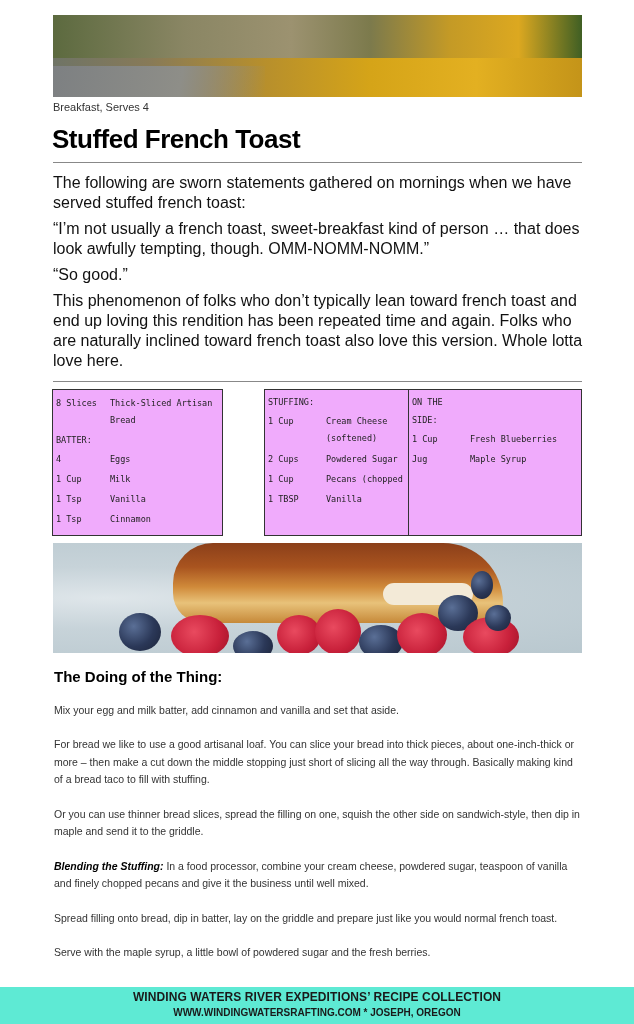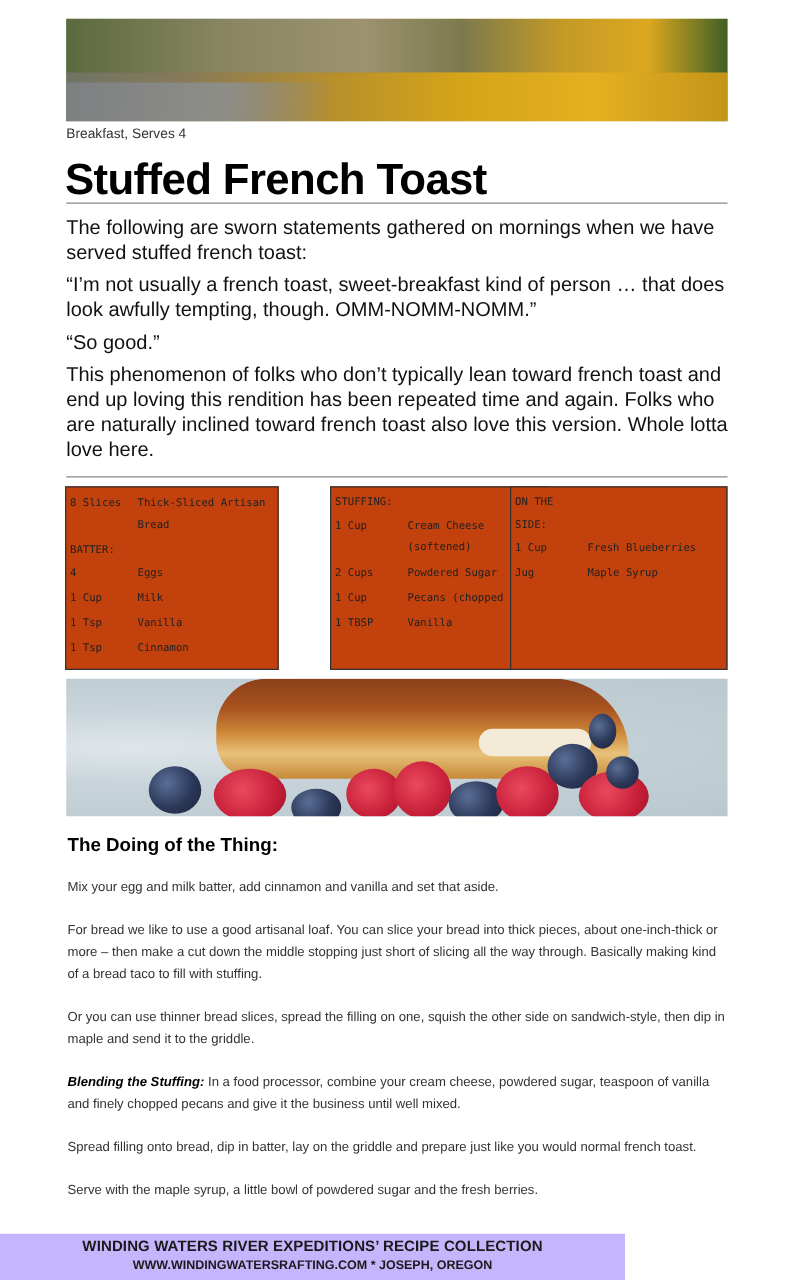--- a/index.html
+++ b/index.html
@@ -23,34 +23,34 @@
   }
   .hero .shore {
     position: absolute; left: 0; top: 62%; width: 40%; height: 38%;
     background: linear-gradient(100deg, #7d8082 0%, #8e8e88 60%, rgba(142,142,136,0) 100%);
   }
 
   .meta {
     position: absolute; left: 53px; top: 101px; font-size: 11px; color: #333;
   }
   .title {
-    position: absolute; left: 52px; top: 124px; font-size: 35px; font-weight: bold;
+    position: absolute; left: 52px; top: 124px; font-size: 26px; font-weight: bold;
     letter-spacing: -0.5px; color: #000;
   }
   .rule1 { position: absolute; left: 53px; top: 162px; width: 529px; height: 1px; background: #888; }
 
   .intro {
     position: absolute; left: 53px; top: 173px; width: 535px; font-size: 16px; line-height: 20px; color: #111;
   }
   .intro p { margin-bottom: 6px; }
 
   .rule2 { position: absolute; left: 53px; top: 381px; width: 529px; height: 1px; background: #888; }
 
   .box {
-    position: absolute; top: 389px; height: 147px; border: 1.5px solid #333; background: #c2410c;
+    position: absolute; top: 389px; height: 147px; border: 1.5px solid #333; background: #f0abfc;
     font-family: "DejaVu Sans Mono", monospace; font-size: 8.5px; color: #222; padding: 3px 3px;
   }
   .box1 { left: 52px; width: 171px; }
   .box2 { left: 229px; width: 174px; margin-left: 35px; }
   .box3 { left: 408px; width: 174px; }
   .row { display: flex; line-height: 20px; }
   .row .qty { width: 54px; flex-shrink: 0; }
   .box2 .row .qty, .box3 .row .qty { width: 58px; }
   .row .ing { flex: 1; }
   .head { line-height: 18px; }
@@ -74,21 +74,21 @@
   .blue { background: radial-gradient(circle at 35% 35%, #5a6f96 0%, #2b3858 55%, #1b2338 100%); }
 
   .body-text {
     position: absolute; left: 54px; top: 668px; width: 530px; font-size: 10.5px; line-height: 17.5px; color: #333;
   }
   .body-text .h { font-weight: bold; color: #000; margin-bottom: 16px; font-size: 15px; }
   .body-text p { margin-bottom: 17px; }
   .body-text .lead { font-weight: bold; font-style: italic; color: #000; }
 
   .footer {
-    position: absolute; left: 0; top: 987px; width: 500px; height: 37px; background: #c4b5fd;
+    position: absolute; left: 0; top: 987px; width: 634px; height: 37px; background: #5eead4;
     text-align: center; color: #1a1a1a; font-weight: bold;
   }
   .footer .l1 { font-size: 12px; line-height: 12px; padding-top: 4px; letter-spacing: 0.1px; }
   .footer .l2 { font-size: 10px; line-height: 12px; padding-top: 4px; }
 </style>
 </head>
 <body>
 
 <div class="hero" title="River at sunset with golden reflections">
   <div class="hill"></div>

